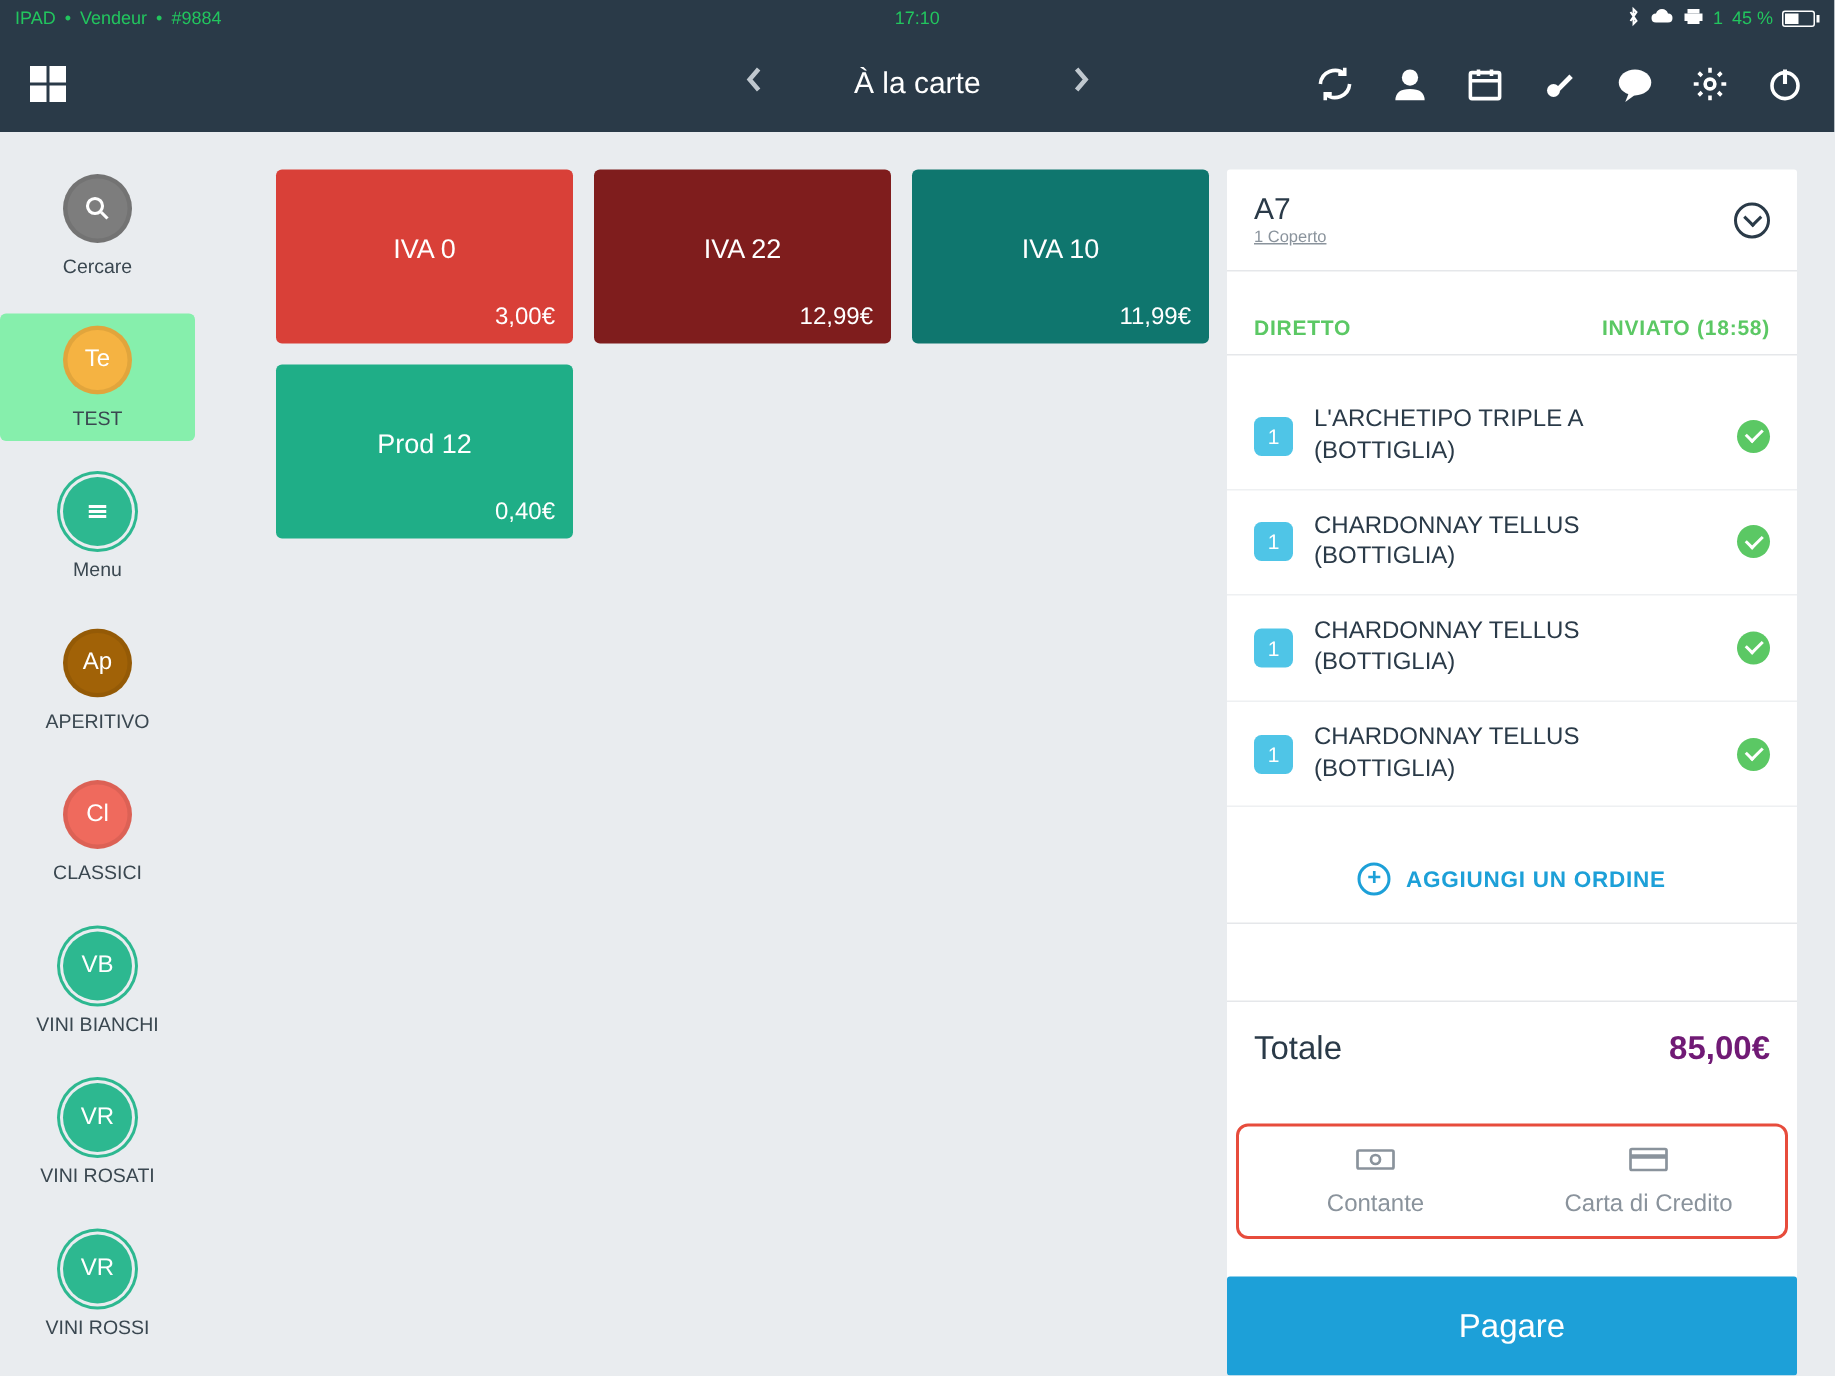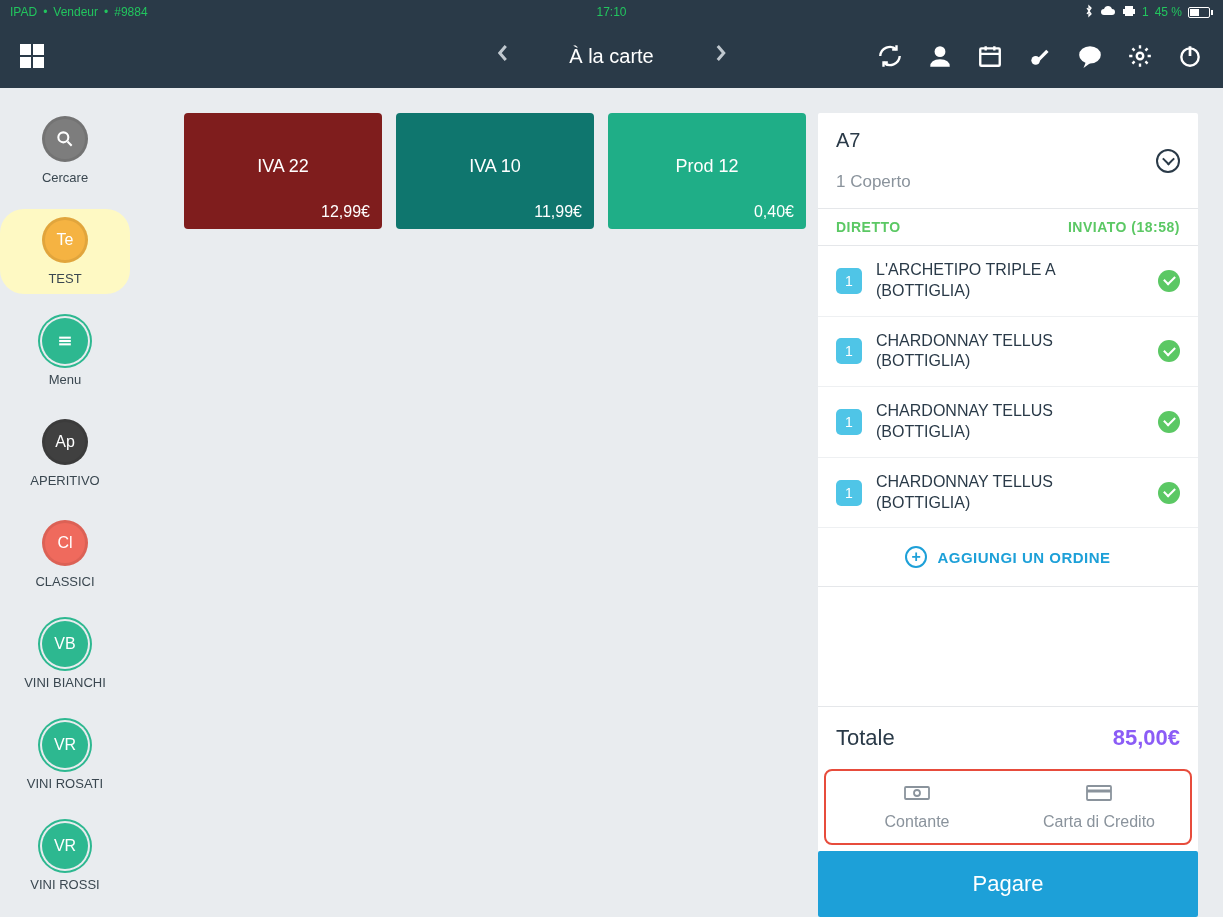--- a/index.html
+++ b/index.html
@@ -10,50 +10,50 @@
   .header { height: 64px; background: #2a3a48; display: flex; align-items: center; color: #fff; padding: 0 20px; position: relative; }
   .header-grid { display: flex; flex-wrap: wrap; width: 24px; height: 24px; gap: 2px; }
   .header-grid span { width: 11px; height: 11px; background: #fff; }
   .header-center { position: absolute; left: 50%; transform: translateX(-50%); display: flex; align-items: center; gap: 60px; font-size: 20px; }
   .chev { font-size: 22px; color: #c0c8cf; cursor: pointer; }
   .header-right { margin-left: auto; display: flex; gap: 24px; align-items: center; }
   .header-right .icon { width: 26px; height: 26px; color: #fff; cursor: pointer; display: flex; align-items: center; justify-content: center; }
   .main { display: flex; height: calc(917px - 88px); }
   .sidebar { width: 174px; padding: 20px 0; display: flex; flex-direction: column; gap: 16px; overflow-y: auto; }
   .cat-item { width: 130px; display: flex; flex-direction: column; align-items: center; gap: 8px; padding: 8px 0; border-radius: 4px; cursor: pointer; }
-  .cat-item.active { background: #fef9c3; border-radius: 24px; }
+  .cat-item.active { background: #86efac; }
   .cat-circle { width: 46px; height: 46px; border-radius: 50%; display: flex; align-items: center; justify-content: center; color: #fff; font-size: 16px; border: 3px solid rgba(0,0,0,0.08); position: relative; }
   .cat-circle.ring { box-shadow: 0 0 0 2px #e9ecef, 0 0 0 4px currentColor; border: none; background-clip: padding-box; }
   .cat-circle svg { width: 20px; height: 20px; }
   .cat-label { font-size: 13px; color: #3a4750; text-align: center; }
   .products { flex: 1; padding: 25px 10px; display: flex; flex-wrap: wrap; gap: 14px; align-content: flex-start; }
   .prod-card { width: 198px; height: 116px; border-radius: 4px; color: #fff; position: relative; cursor: pointer; }
   .prod-name { position: absolute; top: 50%; left: 50%; transform: translate(-50%, -70%); font-size: 18px; white-space: nowrap; }
   .prod-price { position: absolute; bottom: 8px; right: 12px; font-size: 16px; }
-  .order { width: 380px; background: #fff; display: flex; flex-direction: column; margin: 25px 25px 0 0; border-radius: 2px; }
+  .order { width: 380px; background: #fff; display: flex; flex-direction: column; margin: 25px 25px 0 0; border-radius: 2px; gap: 19px; }
   .order-header { padding: 16px 18px; display: flex; justify-content: space-between; align-items: center; border-bottom: 1px solid #e5e7ea; }
   .order-title { font-size: 20px; color: #2a3a48; font-weight: 500; }
-  .order-sub { font-size: 17px; color: #8a939c; margin-top: 20px; }
+  .order-sub { font-size: 11px; color: #8a939c; margin-top: 0; text-decoration: underline; }
   .chevron-circle { width: 24px; height: 24px; border: 2px solid #2a3a48; border-radius: 50%; display: flex; align-items: center; justify-content: center; cursor: pointer; }
   .chevron-circle::after { content: ''; width: 7px; height: 7px; border-right: 2px solid #2a3a48; border-bottom: 2px solid #2a3a48; transform: rotate(45deg) translate(-1px, -1px); }
   .order-status { display: flex; justify-content: space-between; padding: 10px 18px; font-size: 14px; border-bottom: 1px solid #e5e7ea; }
   .status-diretto { color: #5bc864; font-weight: 600; letter-spacing: 0.5px; }
   .status-inviato { color: #5bc864; font-weight: 600; letter-spacing: 0.5px; }
   .order-items { }
   .order-item { display: flex; align-items: center; padding: 14px 18px; gap: 14px; border-bottom: 1px solid #eef0f2; }
   .qty-badge { width: 26px; height: 26px; background: #4fc5e7; color: #fff; border-radius: 5px; display: flex; align-items: center; justify-content: center; font-size: 14px; flex-shrink: 0; }
   .item-name { flex: 1; font-size: 16px; color: #2a3a48; line-height: 1.3; }
   .check-badge { width: 22px; height: 22px; background: #5bc864; border-radius: 50%; display: flex; align-items: center; justify-content: center; flex-shrink: 0; }
   .check-badge::after { content: ''; width: 9px; height: 5px; border-left: 2px solid #fff; border-bottom: 2px solid #fff; transform: rotate(-45deg) translate(1px, -1px); }
   .add-order { display: flex; align-items: center; justify-content: center; gap: 10px; padding: 18px; color: #1da0d8; font-weight: 600; font-size: 15px; letter-spacing: 0.5px; border-bottom: 1px solid #e5e7ea; cursor: pointer; }
   .plus-circle { width: 22px; height: 22px; border: 2px solid #1da0d8; border-radius: 50%; display: flex; align-items: center; justify-content: center; font-size: 16px; line-height: 1; }
   .spacer { flex: 1; }
   .total-row { display: flex; justify-content: space-between; padding: 18px; font-size: 22px; border-top: 1px solid #e5e7ea; }
   .total-label { color: #2a3a48; font-weight: 500; }
-  .total-value { color: #8b5cf6; font-weight: 600; }
+  .total-value { color: #701a75; font-weight: 600; }
   .pay-methods { display: flex; border: 2px solid #e74c3c; border-radius: 8px; margin: 0 6px; overflow: hidden; }
   .pay-method { flex: 1; display: flex; flex-direction: column; align-items: center; justify-content: center; padding: 12px; gap: 6px; cursor: pointer; color: #8a939c; }
   .pay-method svg { width: 28px; height: 20px; }
   .pay-method-label { font-size: 16px; }
   .pay-button { background: #1da0d8; color: #fff; text-align: center; padding: 20px; font-size: 22px; margin: 6px 0 0 0; cursor: pointer; border-radius: 2px; }
   .battery { display: inline-flex; align-items: center; }
   .battery-body { width: 22px; height: 11px; border: 1px solid #fff; border-radius: 2px; position: relative; }
   .battery-fill { position: absolute; left: 1px; top: 1px; bottom: 1px; width: 45%; background: #fff; }
   .battery-tip { width: 2px; height: 5px; background: #fff; margin-left: 1px; }
 </style>
@@ -183,21 +183,21 @@
         <div class="cat-circle ring" style="background: rgb(45, 184, 144); color: rgb(45, 184, 144);">
           <svg viewBox="0 0 24 24" stroke="#fff" stroke-width="2.5">
             <line x1="5" y1="8" x2="19" y2="8"></line>
             <line x1="5" y1="12" x2="19" y2="12"></line>
             <line x1="5" y1="16" x2="19" y2="16"></line>
           </svg>
         </div>
         <div class="cat-label">Menu</div>
       </div>
       <div class="cat-item">
-        <div class="cat-circle" style="background: #404040; color: rgb(255, 255, 255);">Ap</div>
+        <div class="cat-circle" style="background: #a16207; color: rgb(255, 255, 255);">Ap</div>
         <div class="cat-label">APERITIVO</div>
       </div>
       <div class="cat-item">
         <div class="cat-circle" style="background: rgb(239, 106, 93); color: rgb(255, 255, 255);">Cl</div>
         <div class="cat-label">CLASSICI</div>
       </div>
       <div class="cat-item">
         <div class="cat-circle ring" style="background: rgb(45, 184, 144); color: rgb(45, 184, 144);">
           <span style="color:#fff">VB</span>
         </div>
@@ -213,20 +213,24 @@
         <div class="cat-circle ring" style="background: rgb(45, 184, 144); color: rgb(45, 184, 144);">
           <span style="color:#fff">VR</span>
         </div>
         <div class="cat-label">VINI ROSSI</div>
       </div>
       <div class="cat-item">
         <div class="cat-label"></div>
       </div>
     </div>
   <div class="products" id="products">
+      <div class="prod-card" style="background: rgb(217, 64, 56);">
+        <div class="prod-name">IVA 0</div>
+        <div class="prod-price">3,00€</div>
+      </div>
       <div class="prod-card" style="background: #7f1d1d; text-align: right;">
         <div class="prod-name">IVA 22</div>
         <div class="prod-price">12,99€</div>
       </div>
       <div class="prod-card" style="background: #0f766e;">
         <div class="prod-name">IVA 10</div>
         <div class="prod-price">11,99€</div>
       </div>
       <div class="prod-card" style="background: rgb(31, 174, 135);">
         <div class="prod-name">Prod 12</div>

